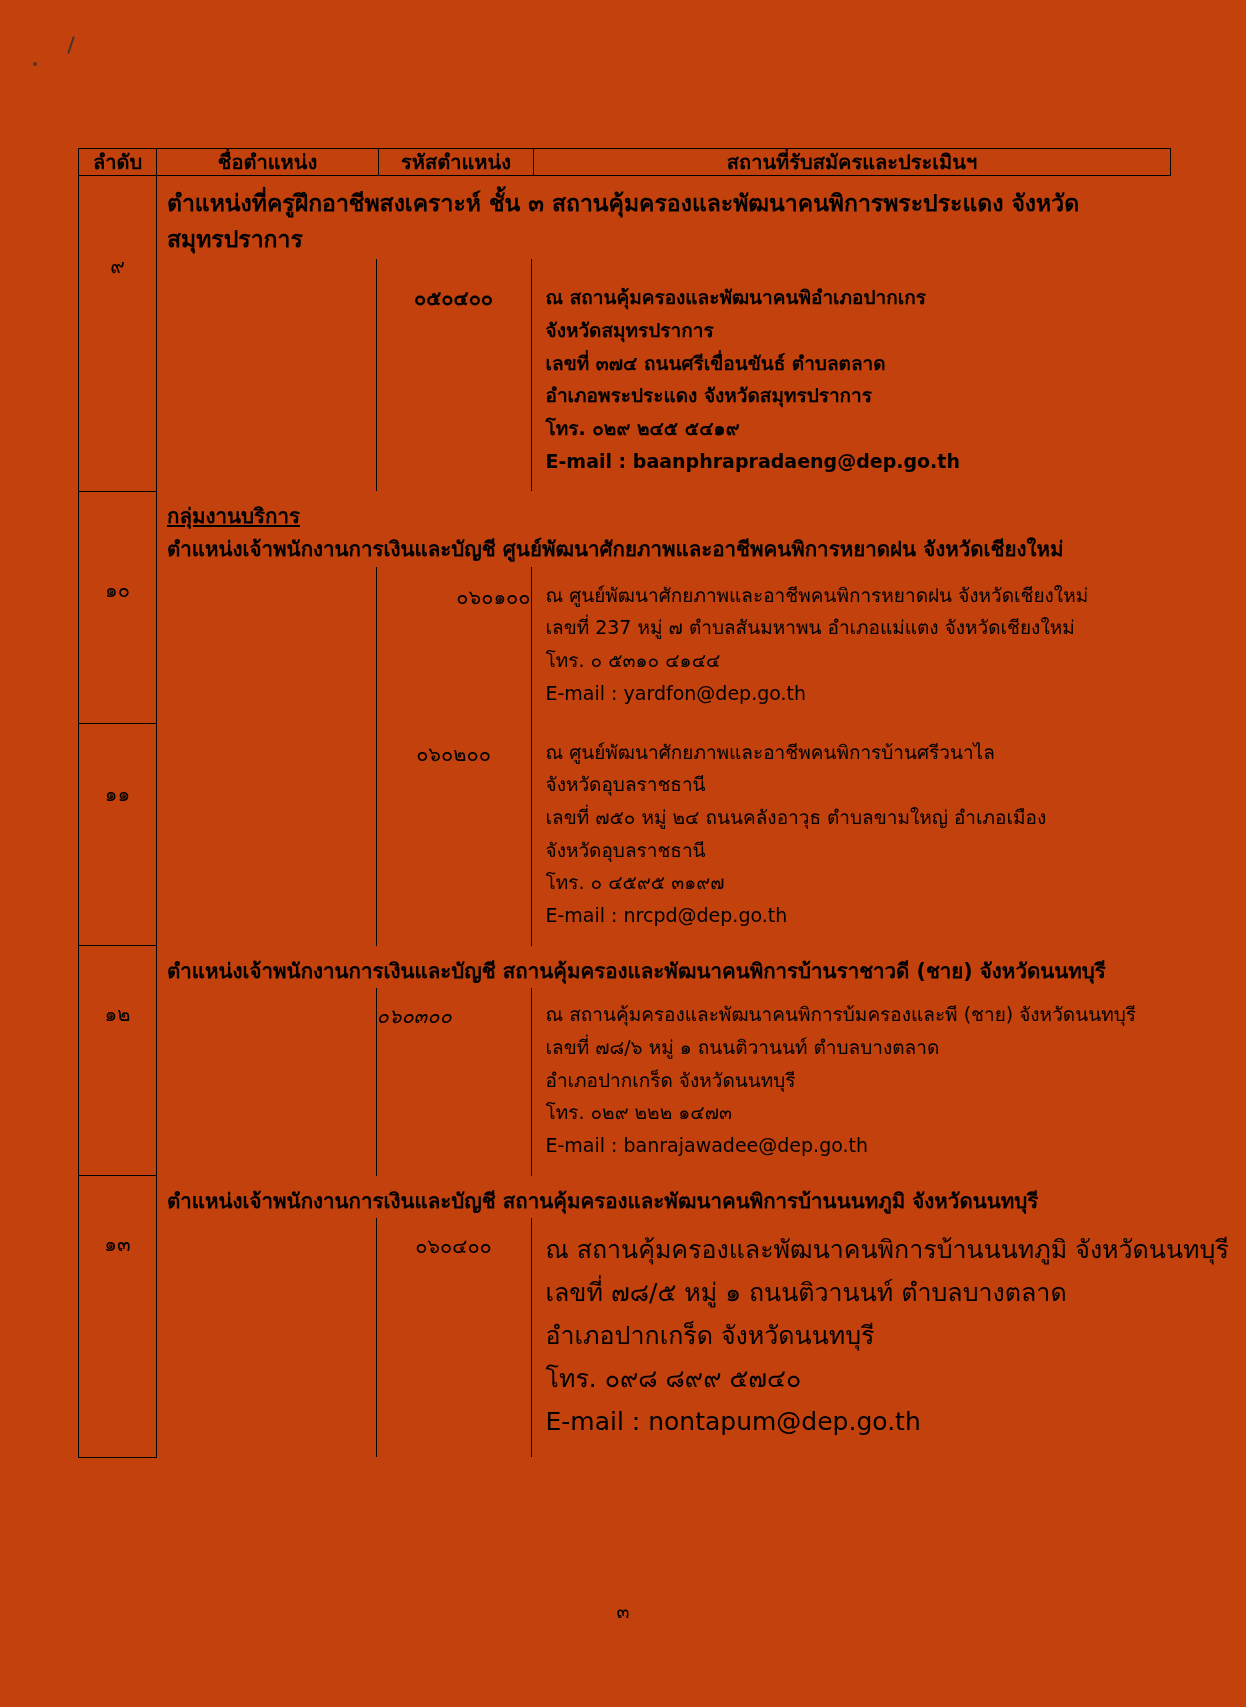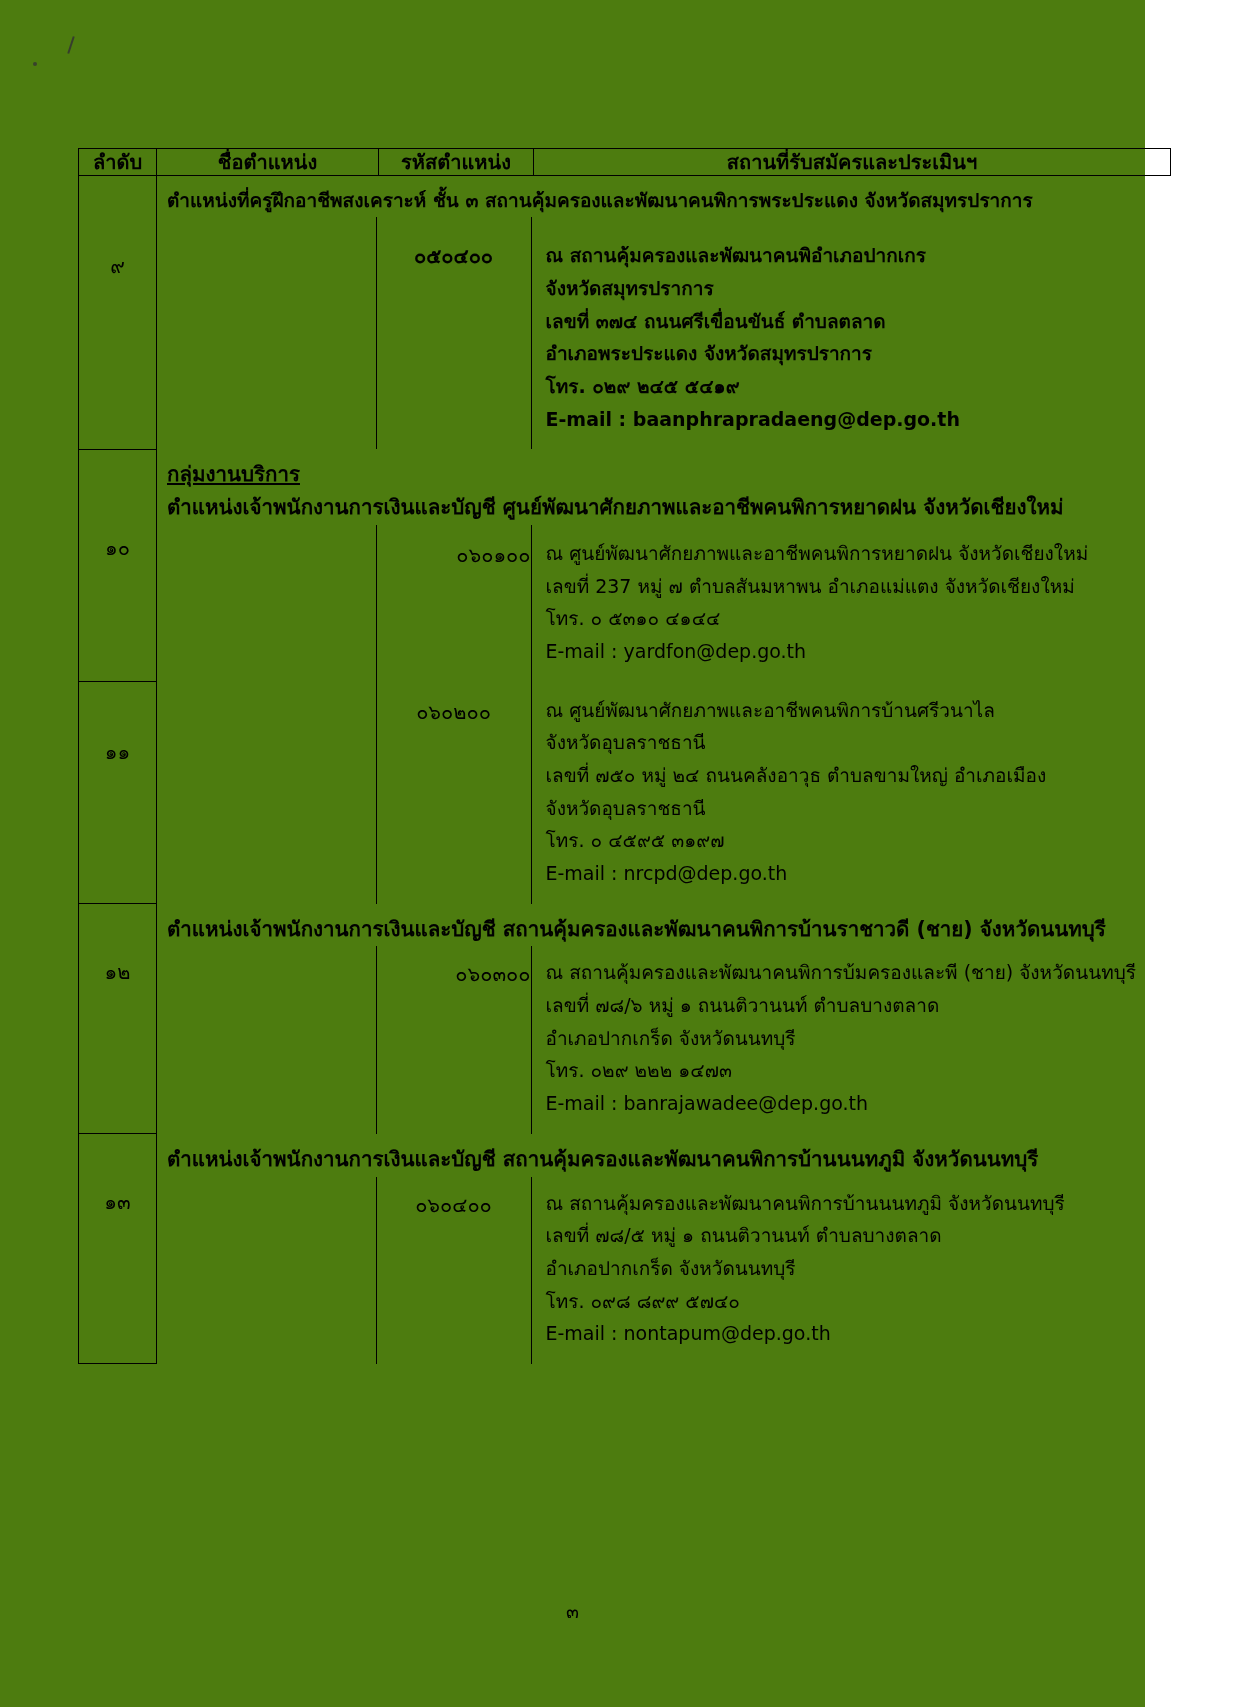--- a/index.html
+++ b/index.html
@@ -10,23 +10,23 @@
   body {
     width: 1246px;
     height: 1707px;
     position: relative;
     font-family: "DejaVu Sans", "Liberation Sans", sans-serif;
     color: #000000;
   }
   .page {
     position: absolute;
     left: 0; top: 0;
-    width: 1145px;
+    width: 1246px;
     height: 1707px;
-    background: #4d7c0f;
+    background: #c2410c;
   }
   
   .scan-mark {
     position: absolute;
     left: 70px;
     top: 36px;
     width: 2px;
     height: 18px;
     background: #333;
     transform: rotate(18deg);
@@ -141,21 +141,21 @@
         <td class="no-cell">๙</td>
         <td class="title-cell" colspan="3" style="border:none;padding:0;">
           <table style="width:100%;border-collapse:collapse;table-layout:fixed;">
             <colgroup>
                 <col style="width:222px">
                 <col style="width:155px">
                 <col style="width:260px">
               </colgroup>
             <tbody>
                 <tr>
-              <td colspan="3" style="border:none;border-bottom:none;padding:10px 6px 2px 10px;font-size:19px;font-weight:700;line-height:1.55;">
+              <td colspan="3" style="border:none;border-bottom:none;padding:10px 6px 2px 10px;font-size:23px;font-weight:700;line-height:1.55;">
                 <span class="title-line">ตำแหน่งที่ครูฝึกอาชีพสงเคราะห์ ชั้น ๓ สถานคุ้มครองและพัฒนาคนพิการพระประแดง จังหวัดสมุทรปราการ</span>
               </td>
             </tr>
           </tbody>
             </table>
           <table style="width:100%;border-collapse:collapse;table-layout:fixed;">
             <colgroup>
                 <col style="width:219px">
                 <col style="width:155px">
                 <col style="width:auto">
@@ -254,21 +254,21 @@
             </table>
           <table style="width:100%;border-collapse:collapse;table-layout:fixed;">
             <colgroup>
                 <col style="width:219px">
                 <col style="width:155px">
                 <col style="width:auto">
               </colgroup>
             <tbody>
                 <tr>
               <td style="border:none;border-right:1.6px solid #000;"></td>
-              <td style="border:none;border-right:1.6px solid #000;text-align:right;font-size:20px;padding-top:12px;vertical-align:top;">๐๖๐๓๐๐</td>
+              <td style="border:none;border-right:1.6px solid #000;text-align:left;font-size:20px;padding-top:12px;vertical-align:top;font-style:italic;">๐๖๐๓๐๐</td>
               <td style="border:none;font-size:19px;line-height:1.72;padding:10px 6px 14px 14px;vertical-align:top;">
                 <span class="place-line">ณ สถานคุ้มครองและพัฒนาคนพิการบ้มครองและพี (ชาย) จังหวัดนนทบุรี</span>
                 <span class="place-line">เลขที่ ๗๘/๖ หมู่ ๑ ถนนติวานนท์ ตำบลบางตลาด</span>
                 <span class="place-line">อำเภอปากเกร็ด จังหวัดนนทบุรี</span>
                 <span class="place-line">โทร. ๐๒๙ ๒๒๒ ๑๔๗๓</span>
                 <span class="place-line latin">E-mail : banrajawadee@dep.go.th</span>
               </td>
             </tr>
           </tbody>
             </table>
@@ -290,21 +290,21 @@
           <table style="width:100%;border-collapse:collapse;table-layout:fixed;">
             <colgroup>
                 <col style="width:219px">
                 <col style="width:155px">
                 <col style="width:auto">
               </colgroup>
             <tbody>
                 <tr>
               <td style="border:none;border-right:1.6px solid #000;"></td>
               <td style="border:none;border-right:1.6px solid #000;text-align:center;font-size:20px;padding-top:12px;vertical-align:top;">๐๖๐๔๐๐</td>
-              <td style="border:none;font-size:19px;line-height:1.72;padding:10px 6px 14px 14px;vertical-align:top;">
+              <td style="border:none;font-size:25px;line-height:1.72;padding:10px 6px 14px 14px;vertical-align:top;">
                 <span class="place-line">ณ สถานคุ้มครองและพัฒนาคนพิการบ้านนนทภูมิ จังหวัดนนทบุรี</span>
                 <span class="place-line">เลขที่ ๗๘/๕ หมู่ ๑ ถนนติวานนท์ ตำบลบางตลาด</span>
                 <span class="place-line">อำเภอปากเกร็ด จังหวัดนนทบุรี</span>
                 <span class="place-line">โทร.  ๐๙๘ ๘๙๙ ๕๗๔๐</span>
                 <span class="place-line latin">E-mail :  nontapum@dep.go.th</span>
               </td>
             </tr>
           </tbody>
             </table>
         </td>

